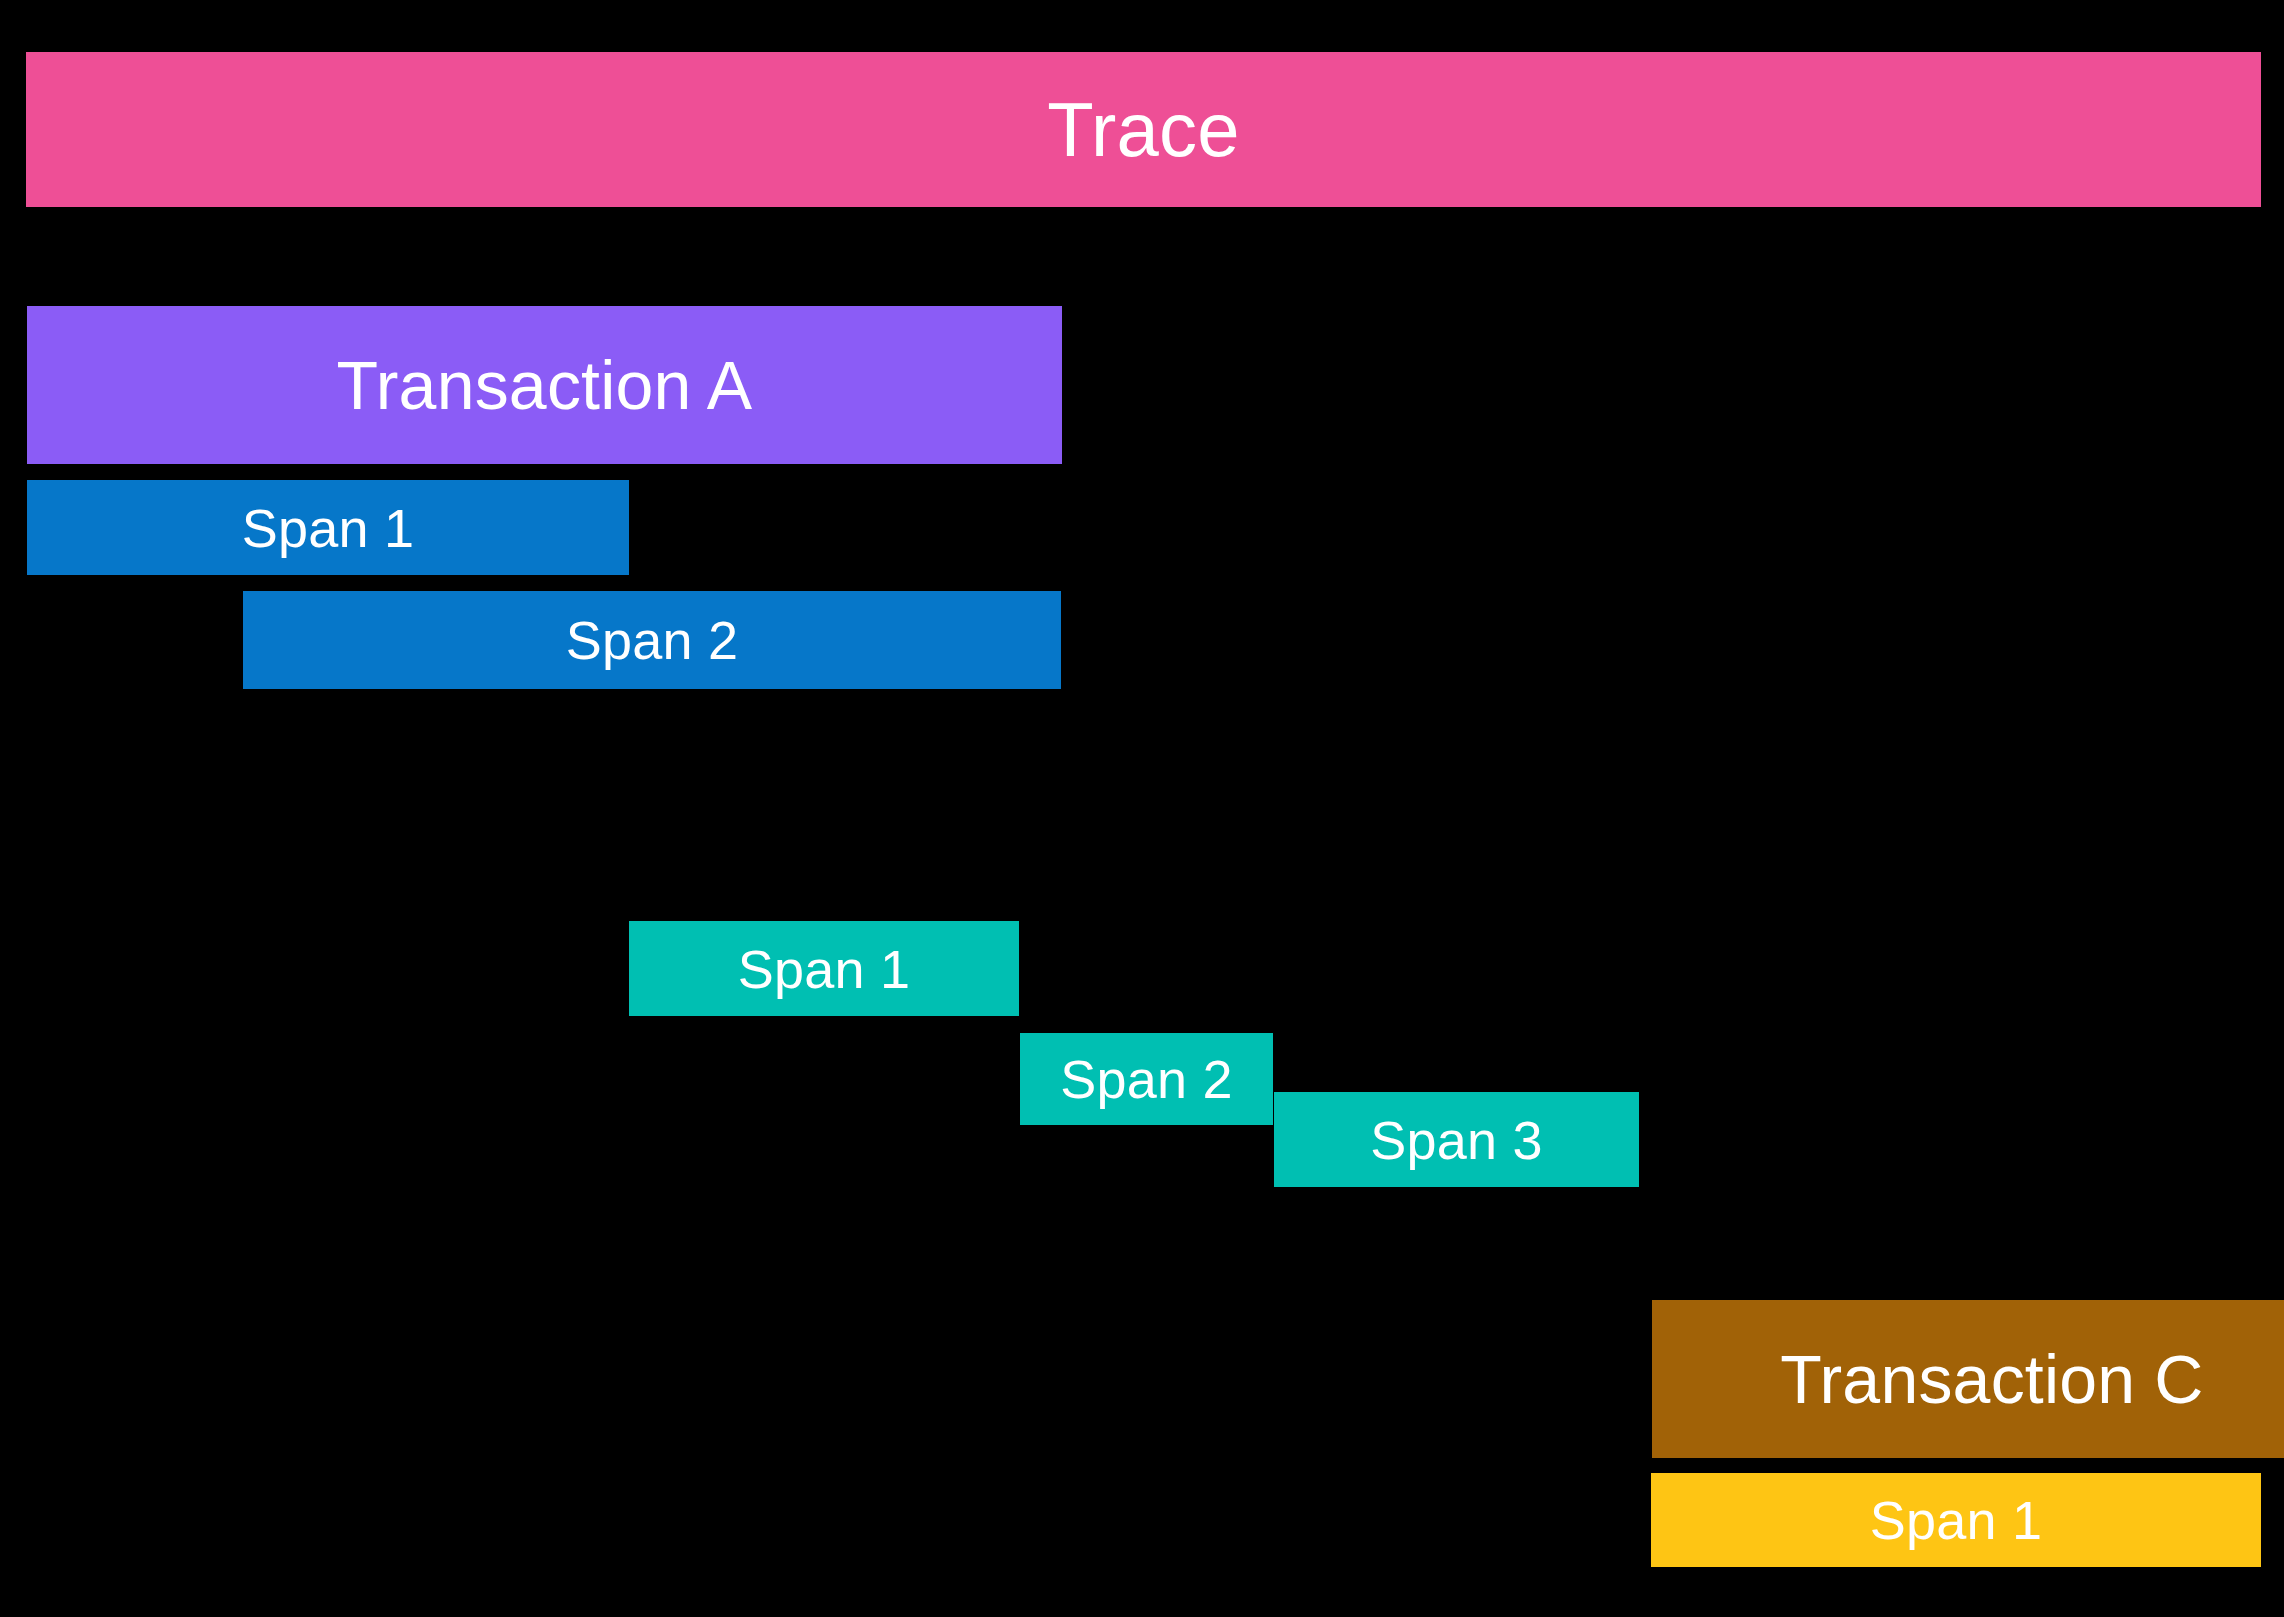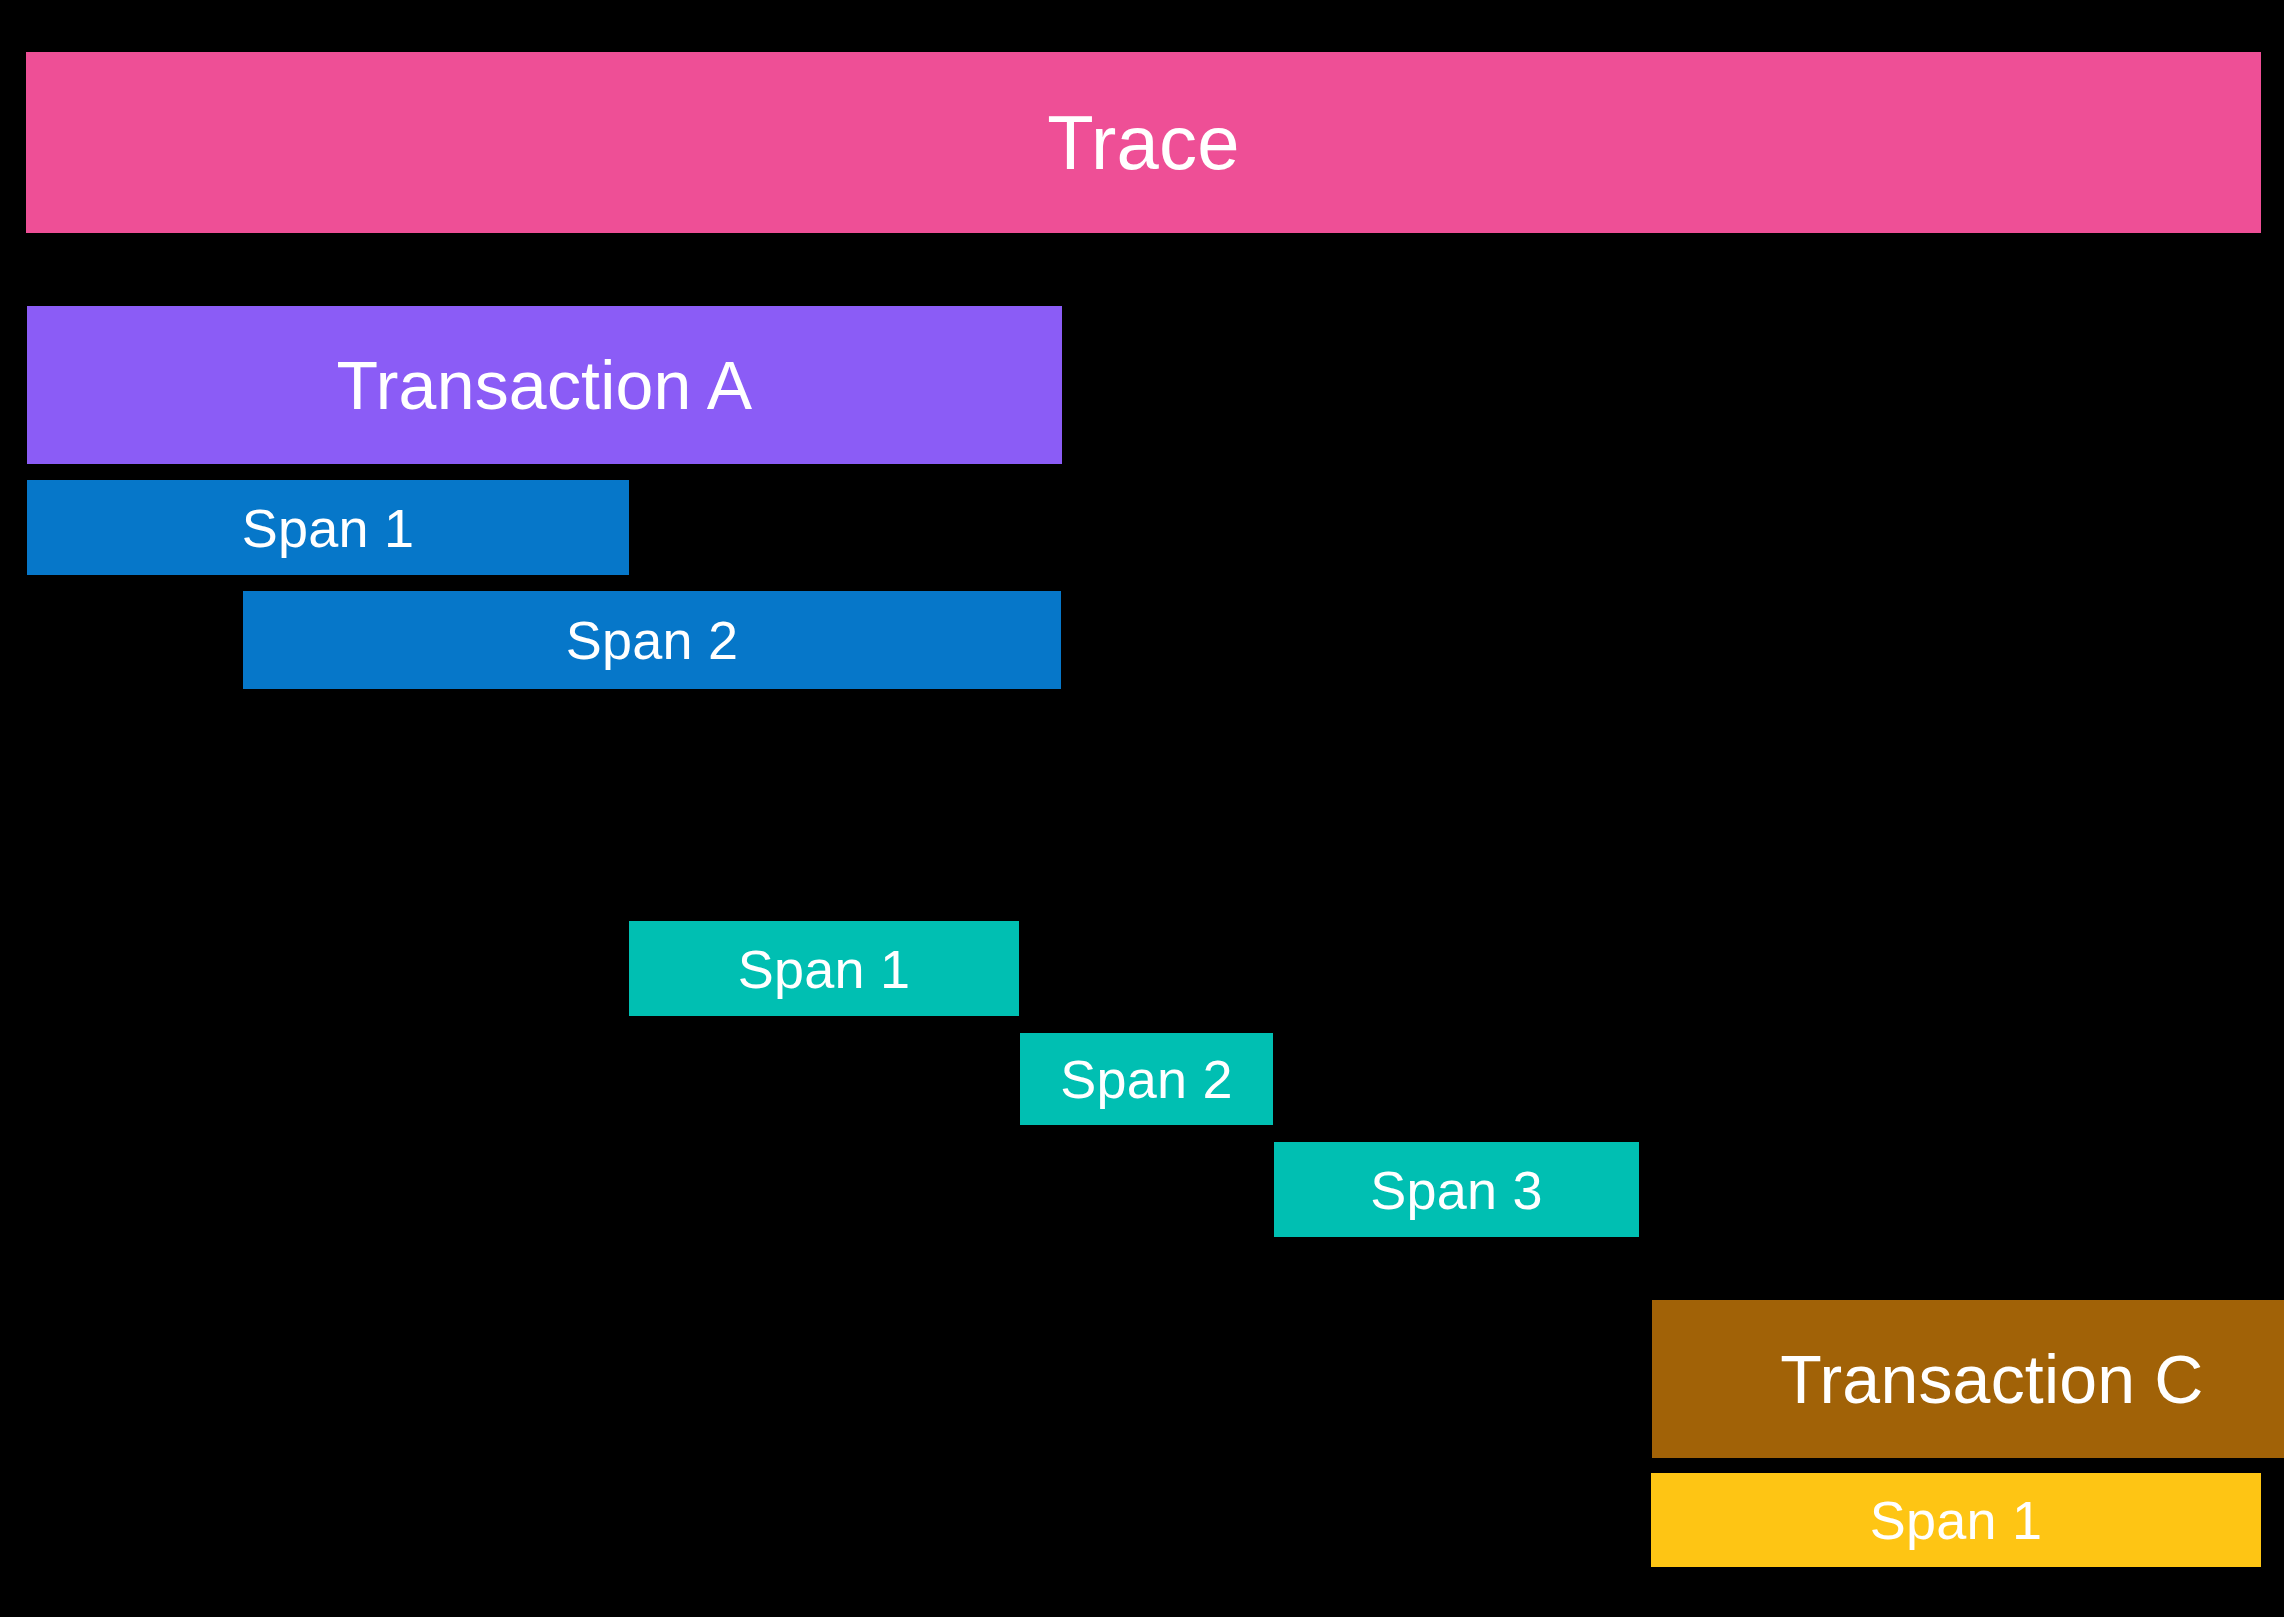--- a/index.html
+++ b/index.html
@@ -33,21 +33,21 @@
   }
   .bar .bar-label {
     display: block;
     text-align: center;
   }
   
   .bar-trace {
     left: 26px;
     top: 52px;
     width: 2235px;
-    height: 181px;
+    height: 155px;
     background: #ee4f96;
     font-size: 76px;
   }
   
   .bar-tx-a {
     left: 27px;
     top: 306px;
     width: 1035px;
     height: 158px;
     background: #8b5cf6;
@@ -89,21 +89,21 @@
   .bar-tx-b-span-2 {
     left: 1020px;
     top: 1033px;
     width: 253px;
     height: 92px;
     background: #00bfb2;
     font-size: 54px;
   }
   .bar-tx-b-span-3 {
     left: 1274px;
-    top: 1142px;
+    top: 1092px;
     width: 365px;
     height: 95px;
     background: #00bfb2;
     font-size: 54px;
   }
   
   .bar-tx-c {
     left: 1652px;
     top: 1300px;
     width: 680px;

